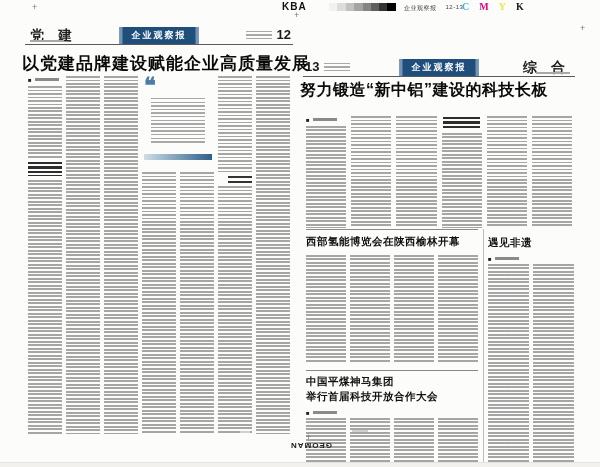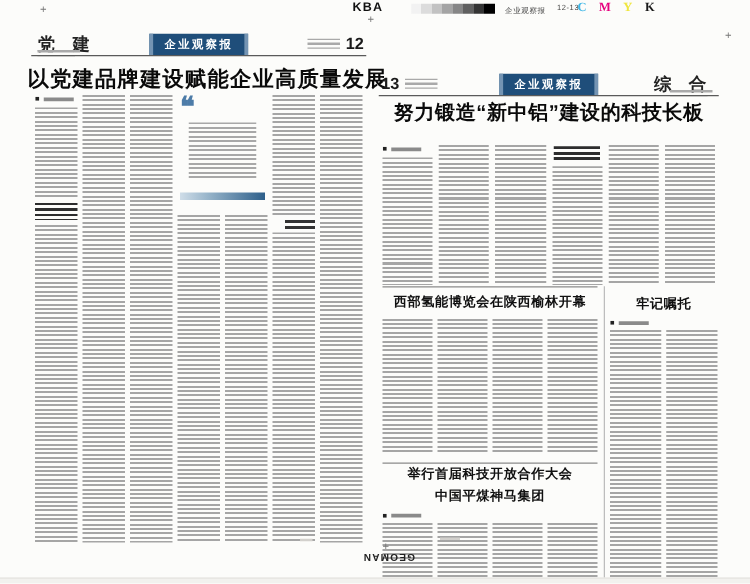--- a/index.html
+++ b/index.html
@@ -46,21 +46,21 @@
   .mh-pageno { font-size:13px; font-weight:bold; color:#1a1a1a; line-height:1;text-align:center; }
   .mh-right { position:absolute; right:5px; top:2px; display:flex; align-items:flex-end; gap:5px; }
   .mh-left-no { position:absolute; left:5px; top:2px; display:flex; align-items:flex-end; gap:5px; }
   .bar-stack { display:flex; flex-direction:column; justify-content:flex-end; padding-bottom:2px; }
   .bar-stack .tiny-bar { width:26px; }
 
   .headline-l { margin-top:6px; text-align:center; font-size:17px; font-weight:900;
     color:#0a0a0a; letter-spacing:1px; white-space:nowrap; }
   .headline-r1 { margin-top:4px; text-align:center; font-size:13.5px; font-weight:900;
     color:#0a0a0a; letter-spacing:1px; white-space:nowrap; }
-  .headline-r2 { margin-top:2px; text-align:center; font-size:16px; font-weight:900;
+  .headline-r2 { margin-top:2px; font-size:16px; font-weight:900;
     color:#0a0a0a; letter-spacing:.5px; white-space:nowrap; }
 
   
   .body-l { position:absolute; left:6px; right:6px; top:50px; bottom:4px; display:flex; gap:4px; }
   .col { flex:1; display:flex; flex-direction:column; min-width:0; }
   .fill { flex:1; }
   .byline { height:7px; display:flex; align-items:center; gap:3px; margin-bottom:3px; }
   .byline .sq { font-size:6px; color:#222; line-height:1; }
   .byline .bl-bar { width:24px; height:2.2px; background:#8a8a8a; }
 
@@ -72,21 +72,21 @@
   .qbar { height:6px; margin-top:10px;
     background:linear-gradient(90deg,#cfdde8,#94b2c8 35%,#2e5f8a); }
   .subcols { flex:1; display:flex; gap:4px; margin-top:4px; }
 
   .band-r { position:absolute; left:6px; right:6px; top:58px; height:112px; display:flex; gap:5px; }
   .mini-head { height:13px; width:94%; margin:1px auto 3px; }
 
   .lower-left { position:absolute; left:6px; width:172px; top:171px; bottom:4px;
     display:flex; flex-direction:column; }
   .rule { height:1px; background:#8a8a8a; }
-  .sub-head { text-align:center; font-size:10.5px; font-weight:800; color:#111;
+  .sub-head { font-size:10.5px; font-weight:800; color:#111;
     letter-spacing:.5px; white-space:nowrap; }
   .cols4 { display:flex; gap:4px; }
   .v-divider { position:absolute; left:183px; top:171px; bottom:4px; width:1px; background:#bdbdbd; }
   .right-region { position:absolute; left:188px; right:4px; top:171px; bottom:4px;
     display:flex; flex-direction:column; }
   .cols2 { flex:1; display:flex; gap:4px; }
 
   .small-dark-note { height:8px; display:flex; justify-content:flex-end; margin:2px 0; }
   .small-dark-note div { width:70%; height:100%;
     background:repeating-linear-gradient(to bottom,#333 0,#333 2.4px,transparent 2.4px,transparent 4.6px); }
@@ -230,38 +230,38 @@
     <div class="lower-left">
       <div class="rule"></div>
       <div class="sub-head" style="margin:5px 0 6px;">西部氢能博览会在陕西榆林开幕</div>
       <div class="cols4" style="height:108px;">
         <div class="sim" style="flex:1;"></div>
         <div class="sim" style="flex:1;"></div>
         <div class="sim" style="flex:1;"></div>
         <div class="sim" style="flex:1;"></div>
       </div>
       <div class="rule" style="margin-top:7px;"></div>
+      <div class="sub-head" style="margin-top:4px;">中国平煤神马集团</div>
       <div class="sub-head" style="margin-top:1px;">举行首届科技开放合作大会</div>
-      <div class="sub-head" style="margin-top:4px;">中国平煤神马集团</div>
       <div class="byline" style="margin:5px 0 2px;">
         <span class="sq">■</span>
         <span class="bl-bar"></span>
       </div>
       <div class="cols4" style="flex:1;">
         <div class="sim" style="flex:1;"></div>
         <div class="sim" style="flex:1;"></div>
         <div class="sim" style="flex:1;"></div>
         <div class="sim" style="flex:1;"></div>
       </div>
     </div>
 
     <div class="v-divider"></div>
 
     <div class="right-region">
-      <div class="sub-head" style="margin-top:7px;">牢记嘱托</div>
+      <div class="sub-head" style="margin-top:7px;">遇见非遗</div>
       <div class="byline" style="margin:5px 0 2px;">
         <span class="sq">■</span>
         <span class="bl-bar"></span>
       </div>
       <div class="cols2">
         <div class="sim" style="flex:1;"></div>
         <div class="sim" style="flex:1;"></div>
       </div>
     </div>
   </div>

